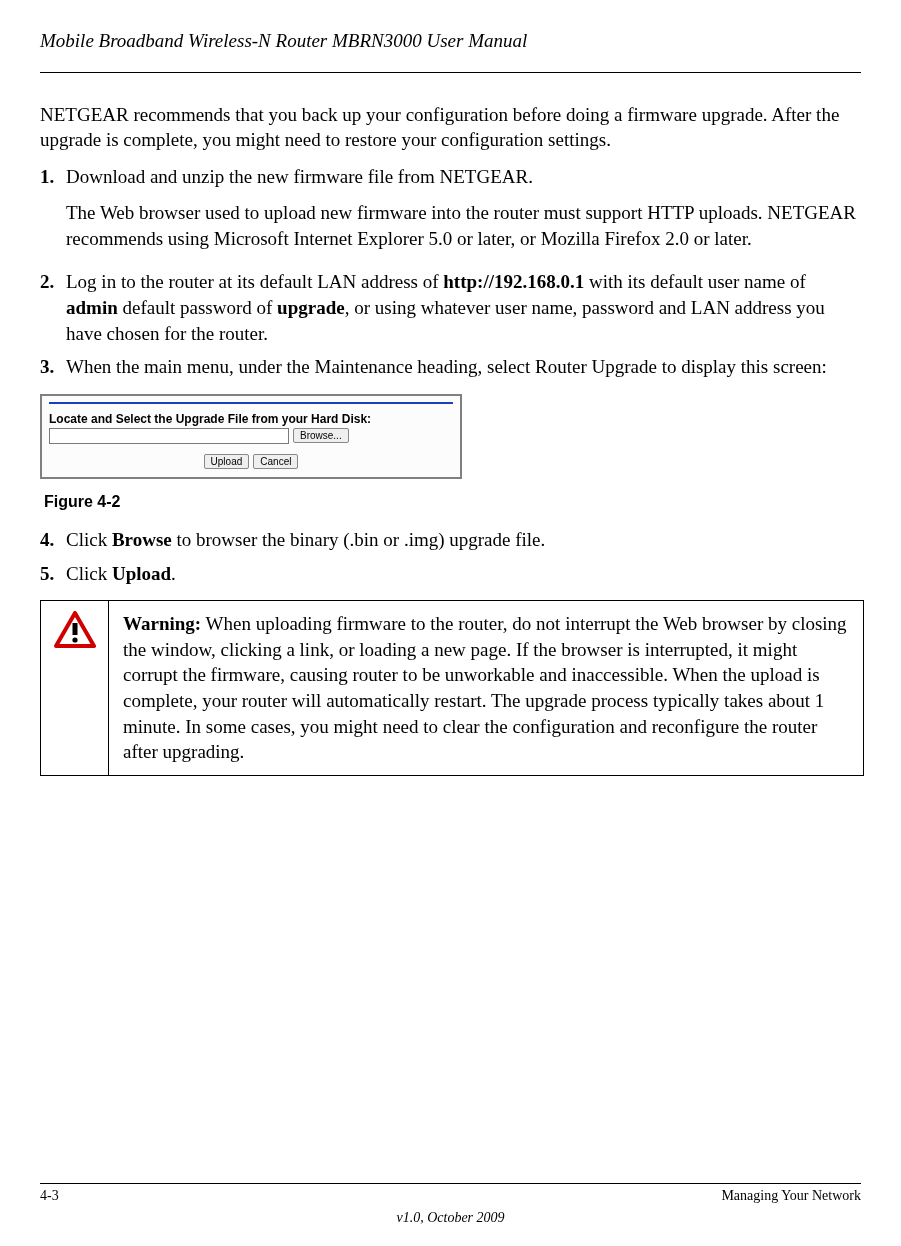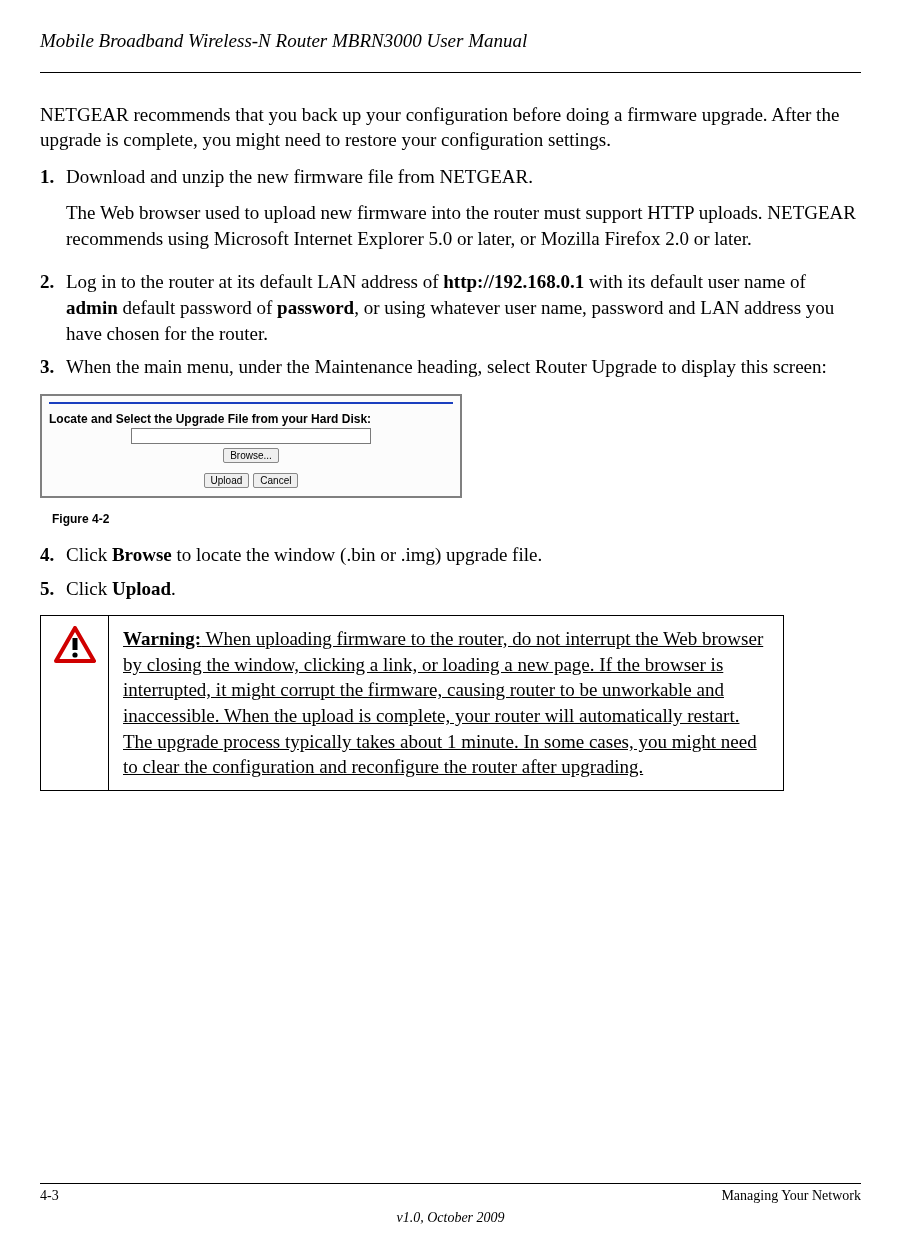--- a/index.html
+++ b/index.html
@@ -60,48 +60,47 @@
       border: none;
       border-top: 2px solid #1a3fbf;
       margin: 4px 5px 8px 5px;
     }
     .fw-label {
       font-family: Arial, sans-serif;
       font-weight: bold;
       font-size: 12px;
       padding: 0 5px 2px 5px;
     }
-    .fw-controls { padding: 0 5px 4px 5px; display: flex; align-items: center; gap: 4px; flex-direction: column; }
+    .fw-controls { padding: 0 5px 4px 5px; display: flex; align-items: center; gap: 4px; }
     .fw-file { width: 240px; height: 16px; border: 1px solid #7a7a7a; background: white; }
     .fw-btn {
       font-family: Arial, sans-serif;
       font-size: 10px;
       padding: 1px 6px;
       background: #efefef;
       border: 1px solid #888;
       border-radius: 2px;
     }
     .fw-bottom {
       display: flex;
       justify-content: center;
       gap: 4px;
       padding: 6px 0 6px 0;
     }
     .figure-caption {
       font-family: Arial, sans-serif;
       font-weight: bold;
-      font-size: 12px;
-      margin: 14px 0 16px 12px;
+      font-size: 16px;
+      margin: 14px 0 16px 4px;
     }
     .warning-box {
       border: 1.5px solid black;
       display: flex;
       margin-top: 10px;
-      width: 744px;
-      text-decoration: underline;
+      width: 824px;
     }
     .warning-icon-cell {
       border-right: 1.5px solid black;
       width: 68px;
       padding: 10px 10px;
       display: flex;
       align-items: flex-start;
       justify-content: center;
     }
     .warning-text {
@@ -143,21 +142,21 @@
     <span class="step-num">1.</span>
     <div class="step-body">
       <span>Download and unzip the new firmware file from NETGEAR.</span>
       <p class="sub-para">The Web browser used to upload new firmware into the router must support HTTP uploads. NETGEAR recommends using Microsoft Internet Explorer 5.0 or later, or Mozilla Firefox 2.0 or later.</p>
     </div>
   </div>
 
   <div class="step-row">
     <span class="step-num">2.</span>
     <div class="step-body">
-      <span>Log in to the router at its default LAN address of </span><b>http://192.168.0.1</b><span> with its default user name of </span><b>admin</b><span> default password of </span><b>password</b><span>, or using whatever user name, password and LAN address you have chosen for the router.</span>
+      <span>Log in to the router at its default LAN address of </span><b>http://192.168.0.1</b><span> with its default user name of </span><b>admin</b><span> default password of </span><b>upgrade</b><span>, or using whatever user name, password and LAN address you have chosen for the router.</span>
     </div>
   </div>
 
   <div class="step-row">
     <span class="step-num">3.</span>
     <div class="step-body">
       <span>When the main menu, under the Maintenance heading, select Router Upgrade to display this screen:</span>
     </div>
   </div>
 </div>
@@ -175,21 +174,21 @@
       <button class="fw-btn">Cancel</button>
     </div>
   </div>
   <div class="figure-caption">Figure 4-2</div>
 </div>
 
 <div class="step-list">
   <div class="step-row">
     <span class="step-num">4.</span>
     <div class="step-body">
-      <span>Click </span><b>Browse</b><span> to locate the window (.bin or .img) upgrade file.</span>
+      <span>Click </span><b>Browse</b><span> to browser the binary (.bin or .img) upgrade file.</span>
     </div>
   </div>
   <div class="step-row">
     <span class="step-num">5.</span>
     <div class="step-body">
       <span>Click </span><b>Upload</b><span>.</span>
     </div>
   </div>
 </div>
 

